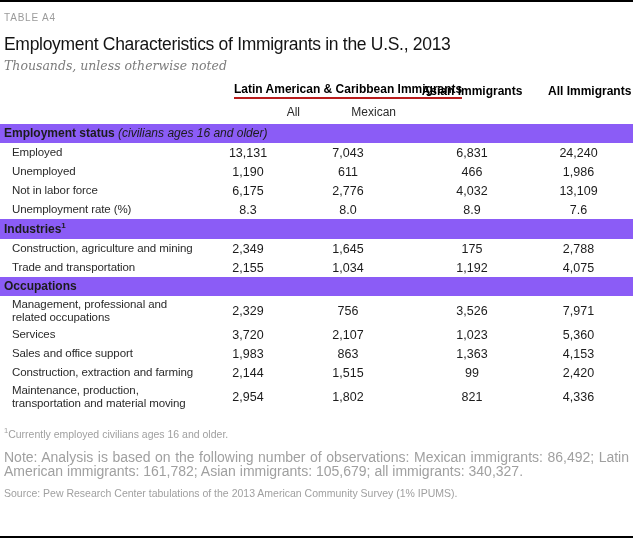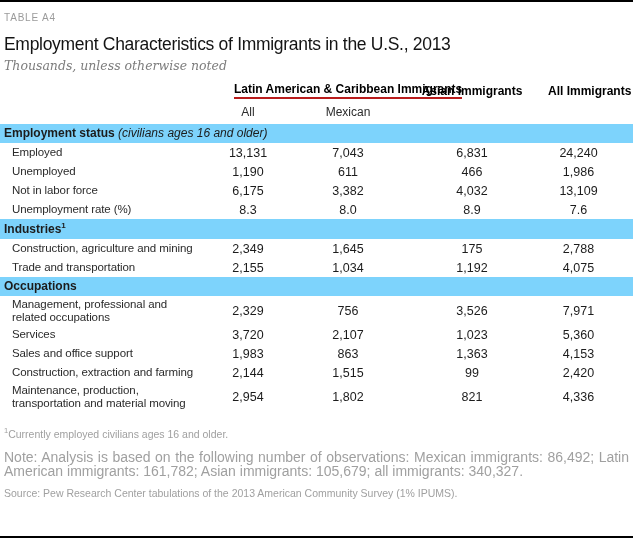--- a/index.html
+++ b/index.html
@@ -35,24 +35,24 @@
   table { border-collapse: collapse; table-layout: fixed; width: 633px; margin-top: 9px; }
   td { padding: 0; vertical-align: middle; }
 
   tr.group-header td {
     font-weight: bold; font-size: 12px; color: #000;
     text-align: center; padding-bottom: 5px; white-space: nowrap;
   }
   td.latin-cell { padding-left: 38px; overflow: visible; }
   .latin-span { display: inline-block; border-bottom: 2px solid #b91c1c; padding-bottom: 1px; white-space: nowrap; }
 
-  tr.sub-header td { text-align: center; font-size: 12px; color: #2b2b2b; padding: 1px 0 5px 0; }
+  tr.sub-header td { text-align: right; font-size: 12px; color: #2b2b2b; padding: 1px 0 5px 0; }
 
   tr.section-row td {
-    background: #7dd3fc;
+    background: #8b5cf6;
     font-weight: bold; font-size: 12px; color: #1c1c1c;
     padding: 2px 0 3px 4px; height: 13px; margin-left: 14px;
   }
   .section-note { font-weight: normal; font-style: italic; }
   sup { font-size: 8px; }
 
   tr.data-row td { height: 19px; }
   tr.data-row.tall td { height: 29px; }
   td.label {
     text-align: left; padding-left: 12px;
@@ -118,21 +118,21 @@
     <tr class="data-row">
       <td class="label">Unemployed</td>
       <td class="val">1,190</td>
       <td class="val">611</td>
       <td class="val">466</td>
       <td class="val last">1,986</td>
     </tr>
     <tr class="data-row">
       <td class="label">Not in labor force</td>
       <td class="val">6,175</td>
-      <td class="val">3,382</td>
+      <td class="val">2,776</td>
       <td class="val">4,032</td>
       <td class="val last">13,109</td>
     </tr>
     <tr class="data-row">
       <td class="label">Unemployment rate (%)</td>
       <td class="val">8.3</td>
       <td class="val">8.0</td>
       <td class="val">8.9</td>
       <td class="val last">7.6</td>
     </tr>

